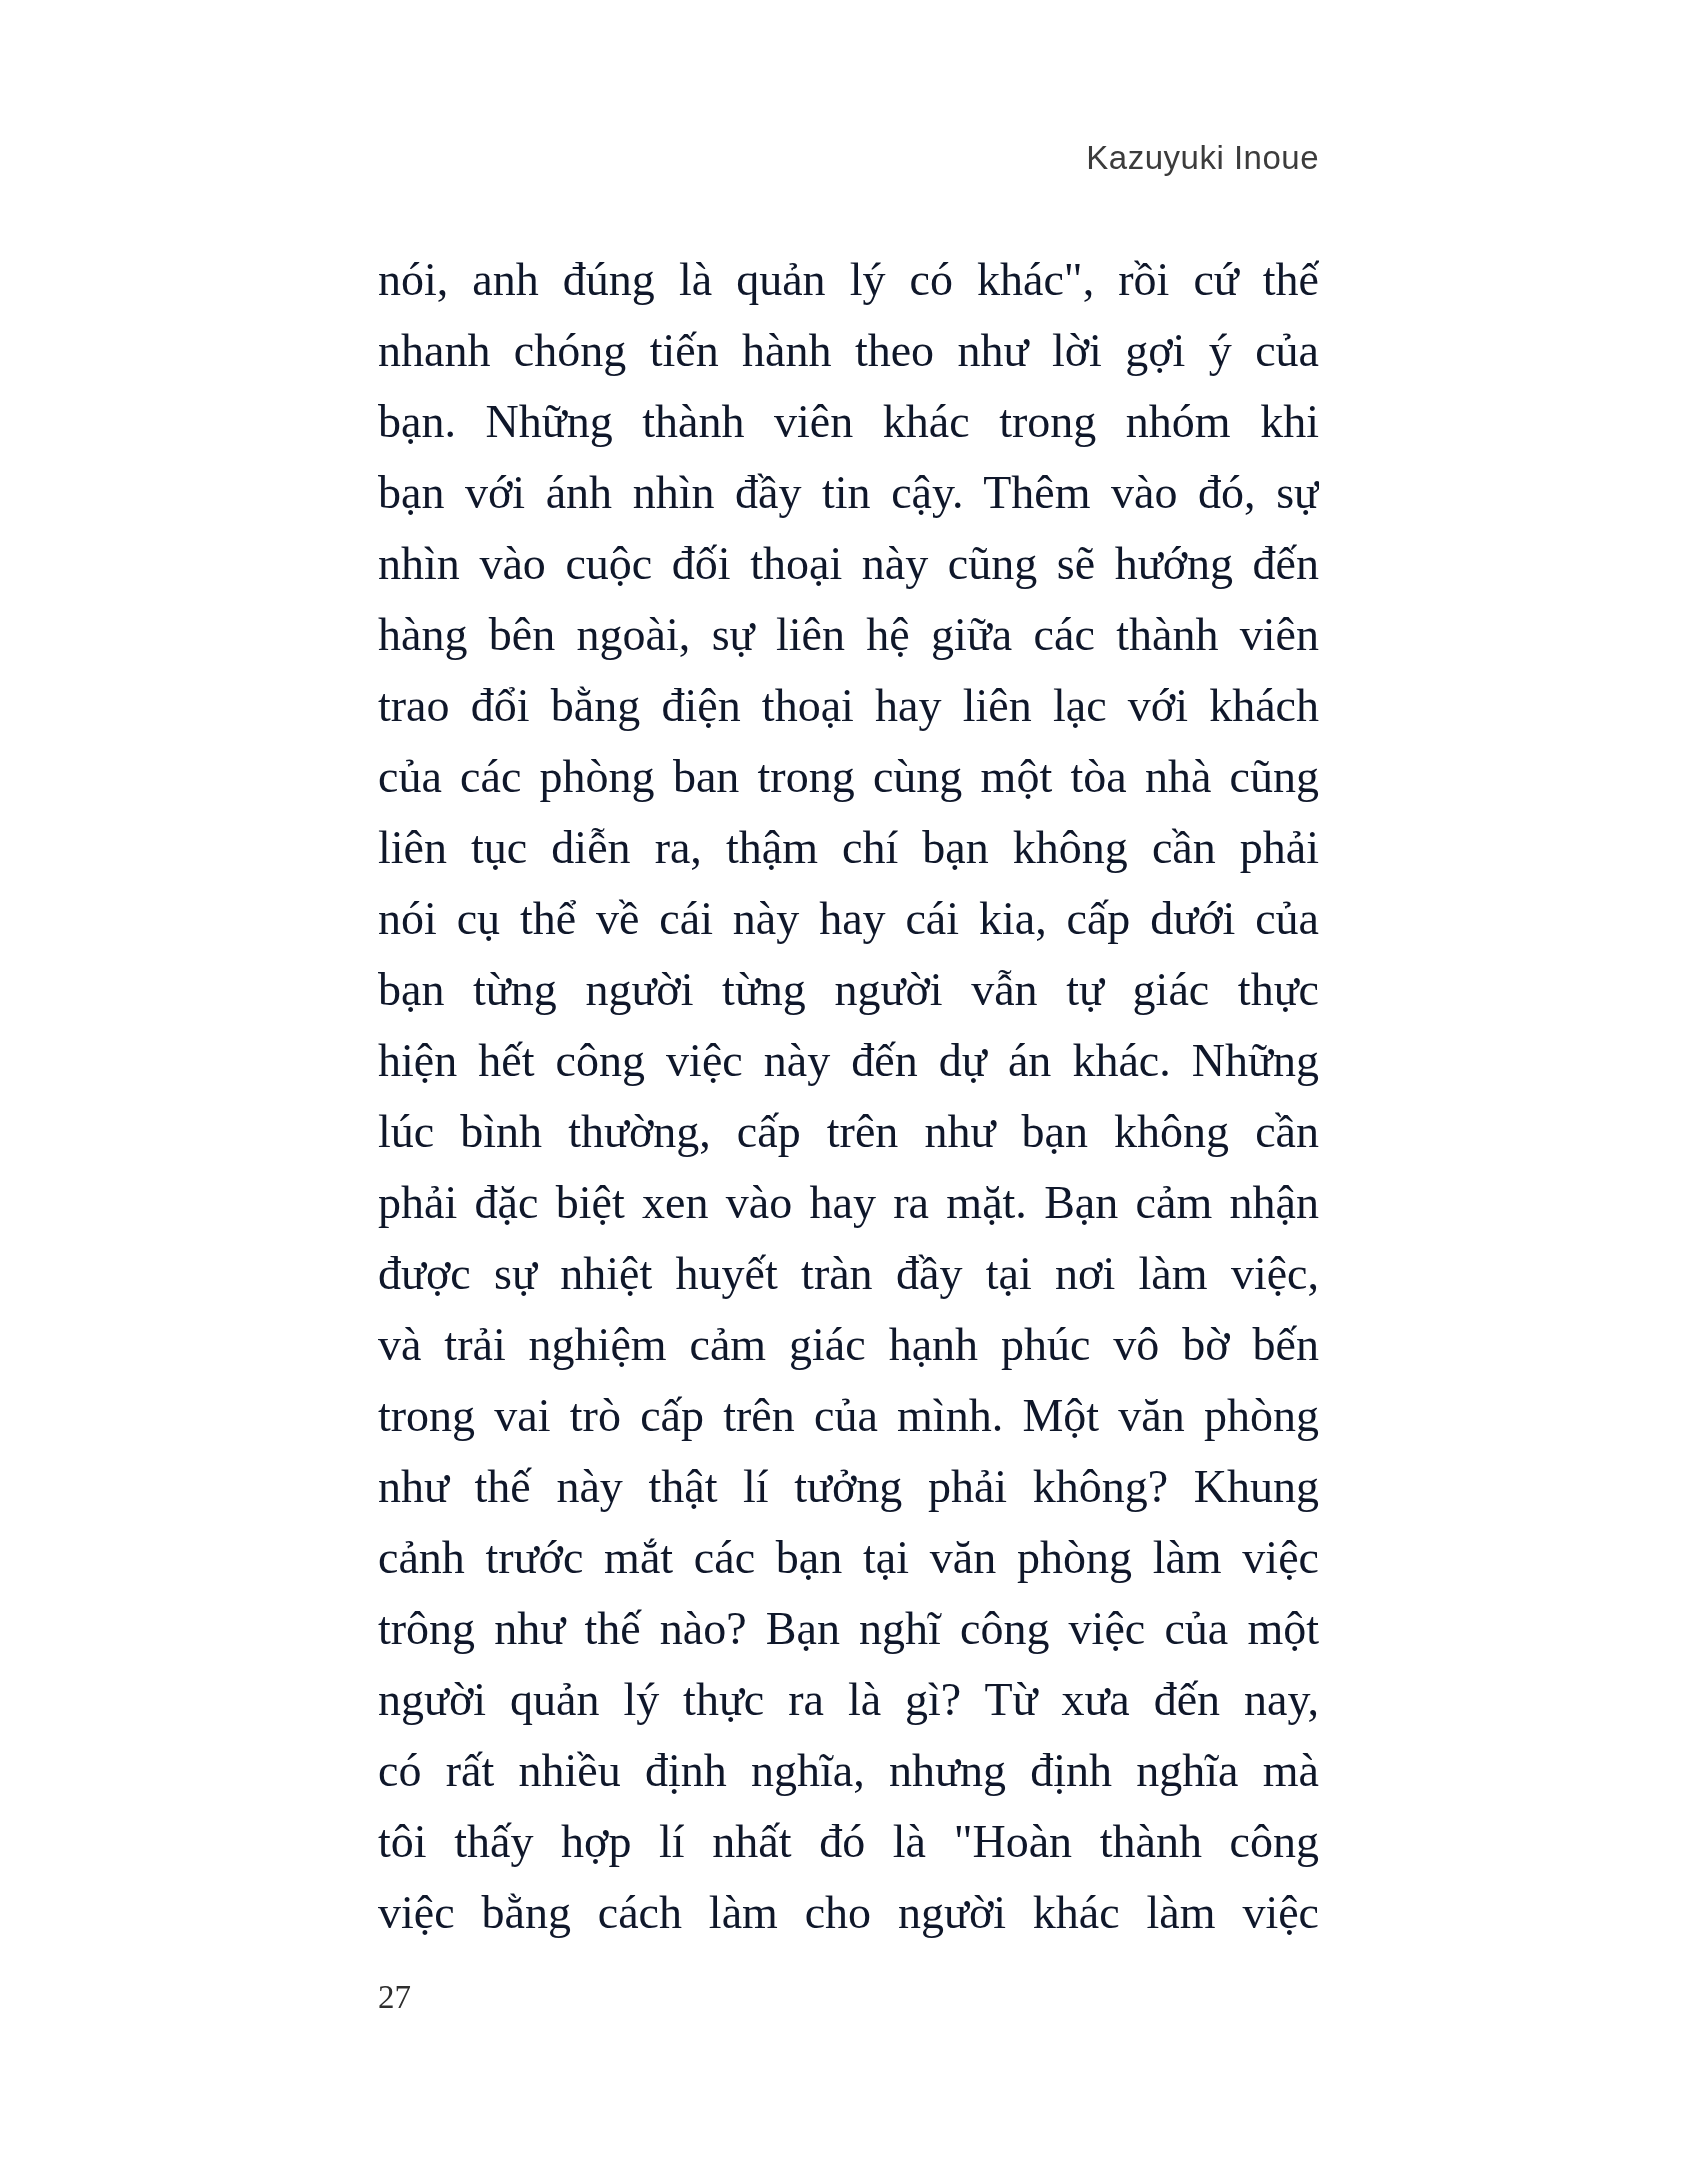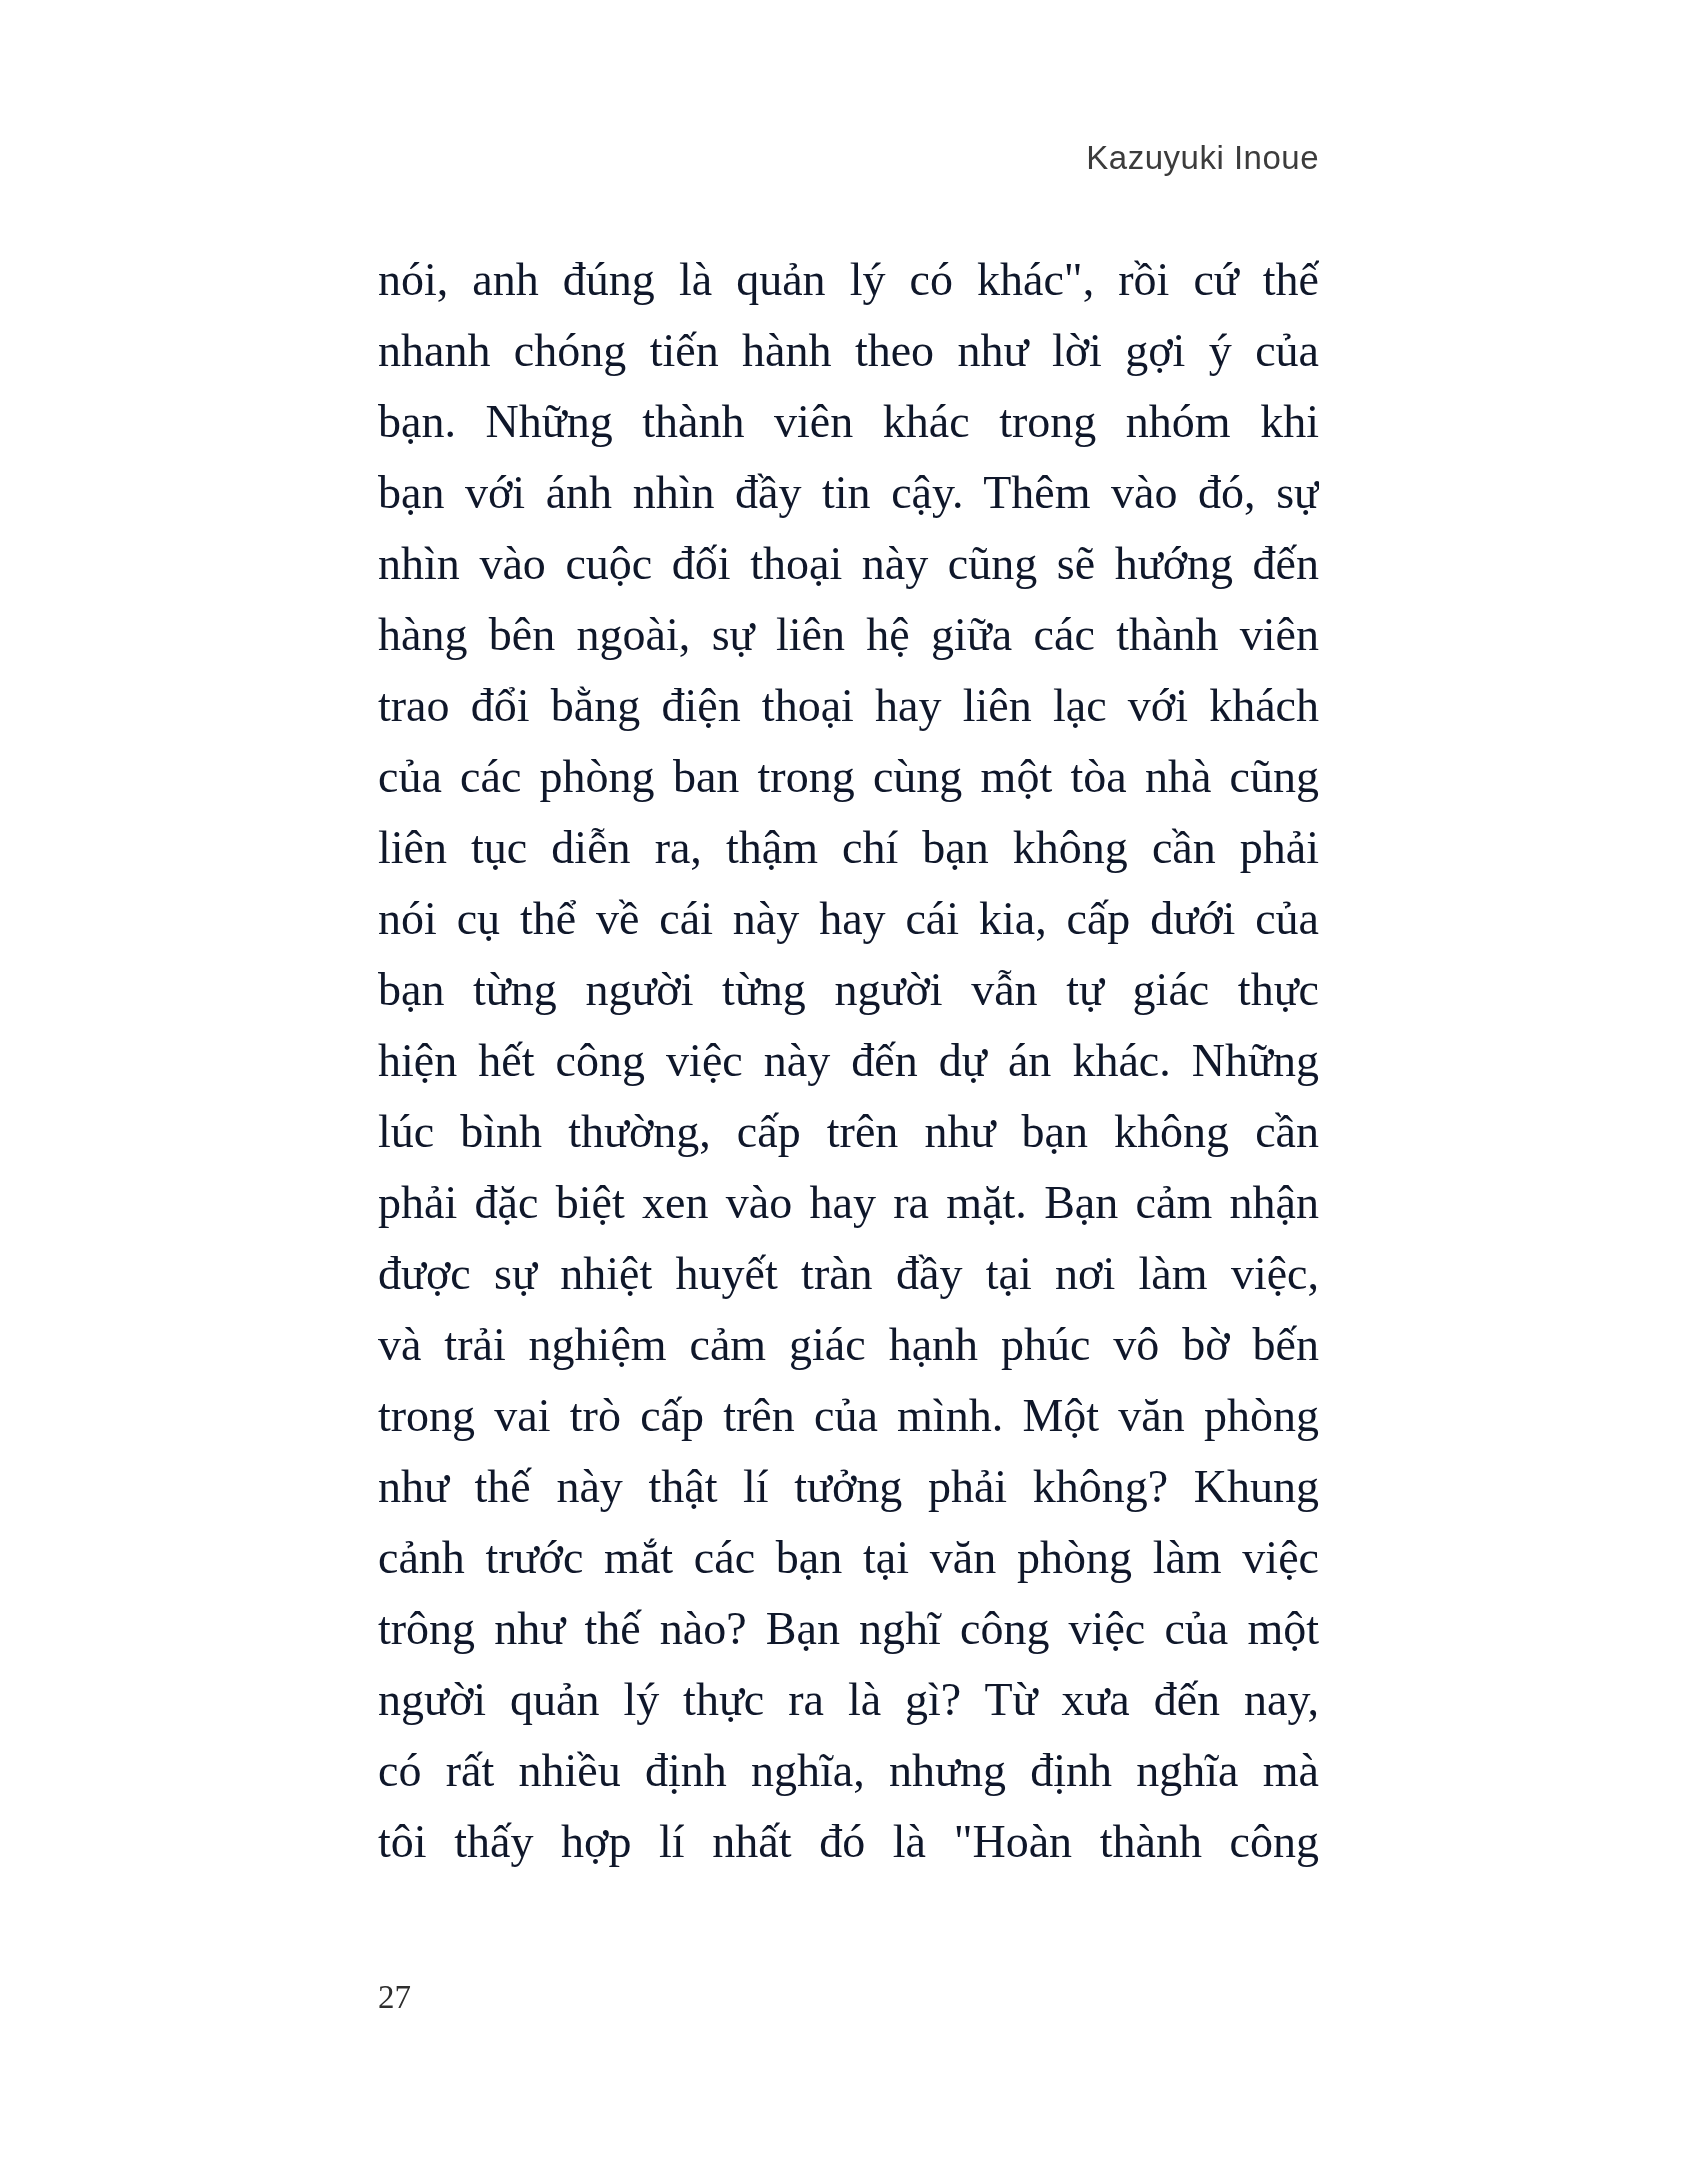--- a/index.html
+++ b/index.html
@@ -79,17 +79,18 @@
       <div class="text-line">phải đặc biệt xen vào hay ra mặt. Bạn cảm nhận</div>
       <div class="text-line">được sự nhiệt huyết tràn đầy tại nơi làm việc,</div>
       <div class="text-line">và trải nghiệm cảm giác hạnh phúc vô bờ bến</div>
       <div class="text-line">trong vai trò cấp trên của mình. Một văn phòng</div>
       <div class="text-line">như thế này thật lí tưởng phải không? Khung</div>
       <div class="text-line">cảnh trước mắt các bạn tại văn phòng làm việc</div>
       <div class="text-line">trông như thế nào? Bạn nghĩ công việc của một</div>
       <div class="text-line">người quản lý thực ra là gì? Từ xưa đến nay,</div>
       <div class="text-line">có rất nhiều định nghĩa, nhưng định nghĩa mà</div>
       <div class="text-line">tôi thấy hợp lí nhất đó là "Hoàn thành công</div>
+      <div class="text-line">việc bằng cách làm cho người khác làm việc</div>
     </div>
 
   <div class="page-number">27</div>
 </div>
 
 
 </body></html>

